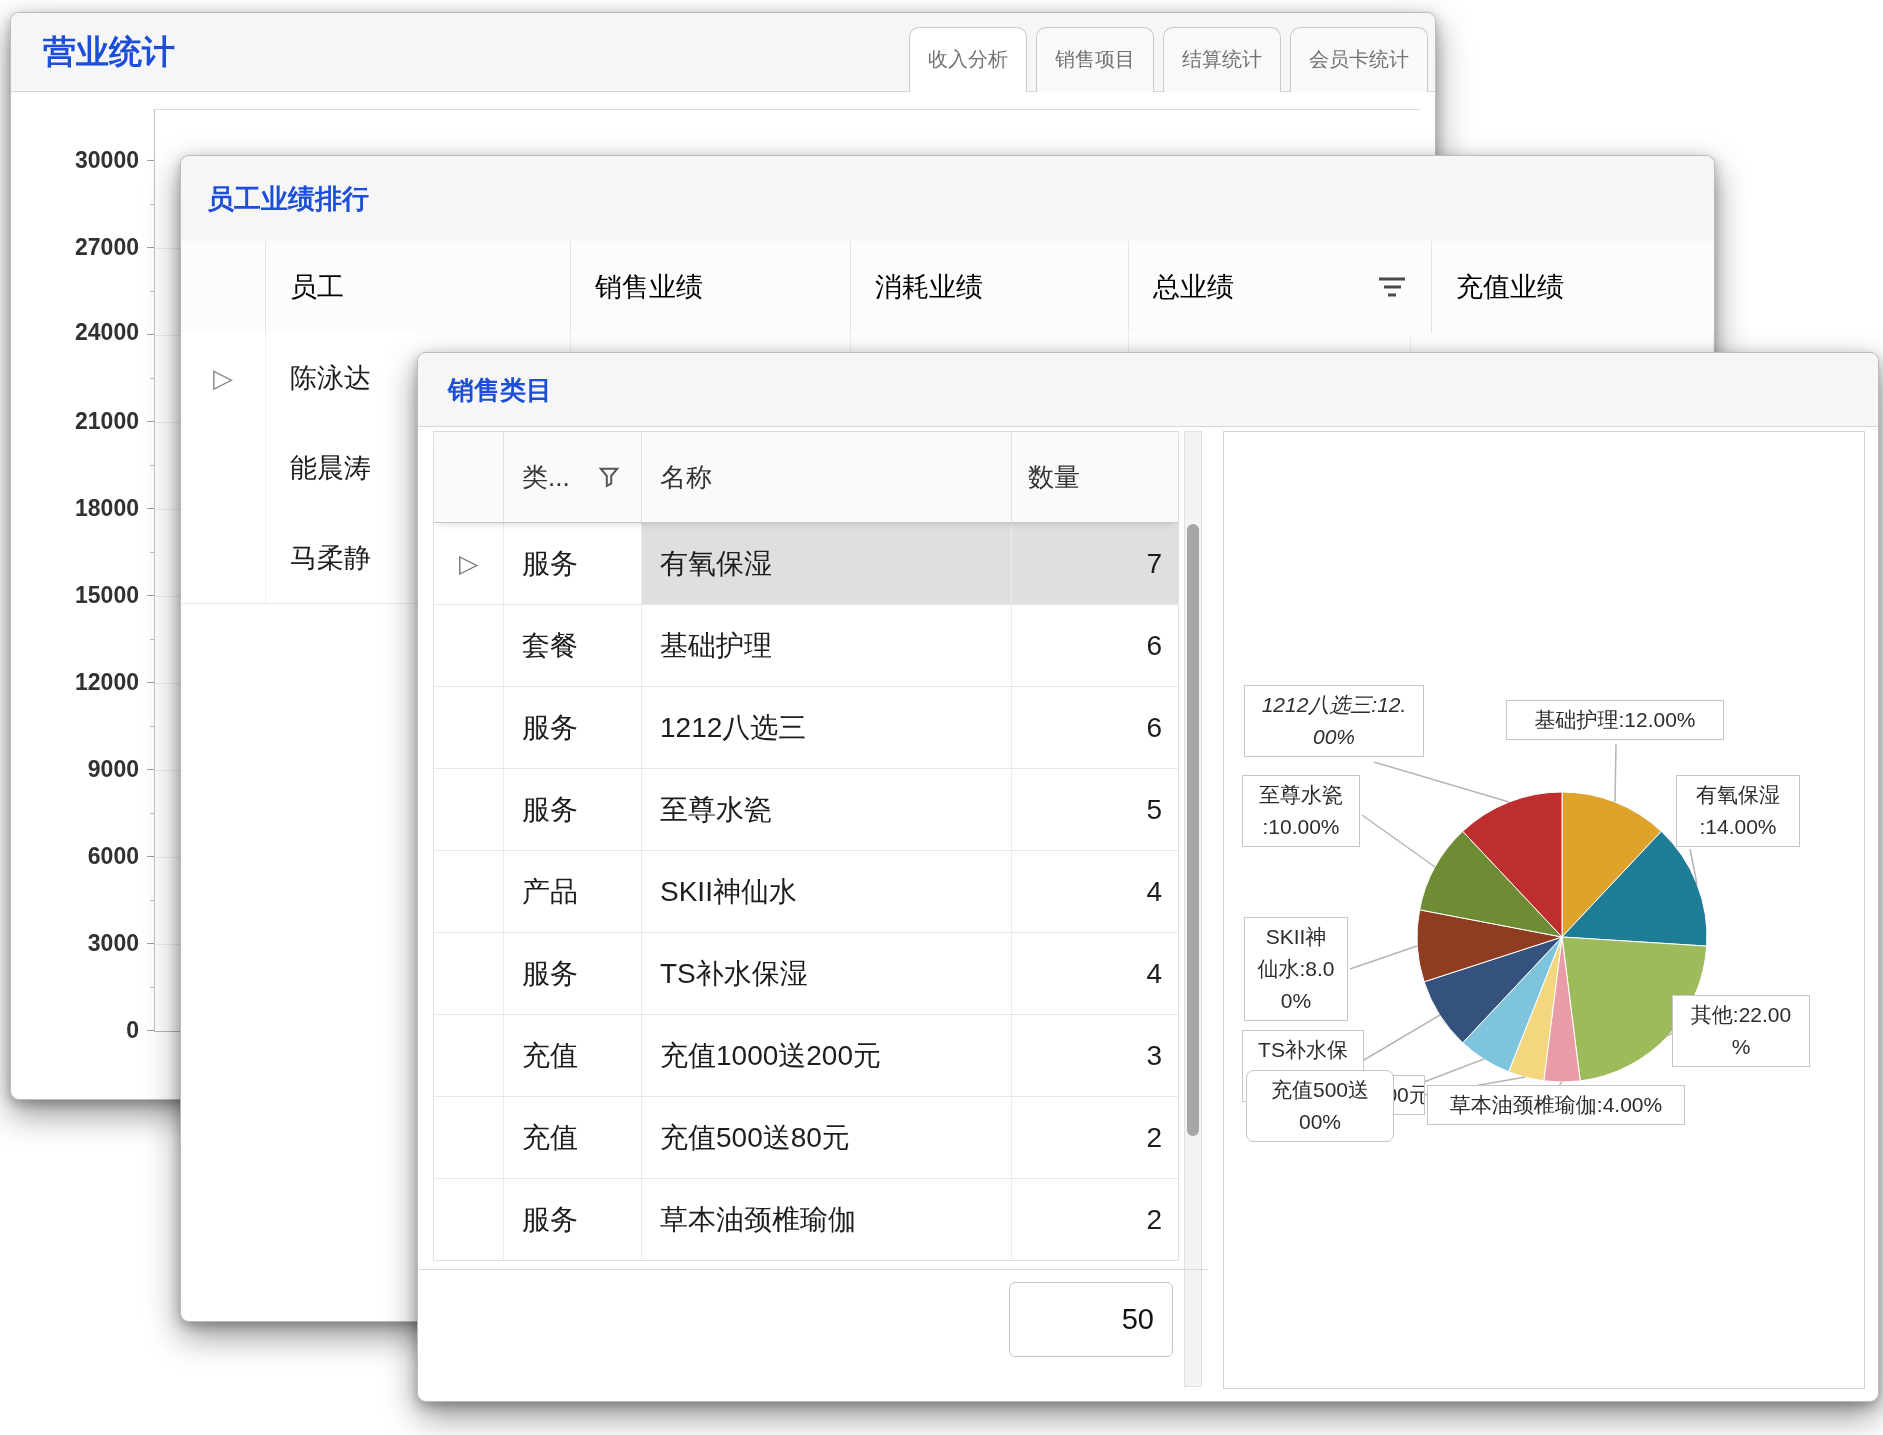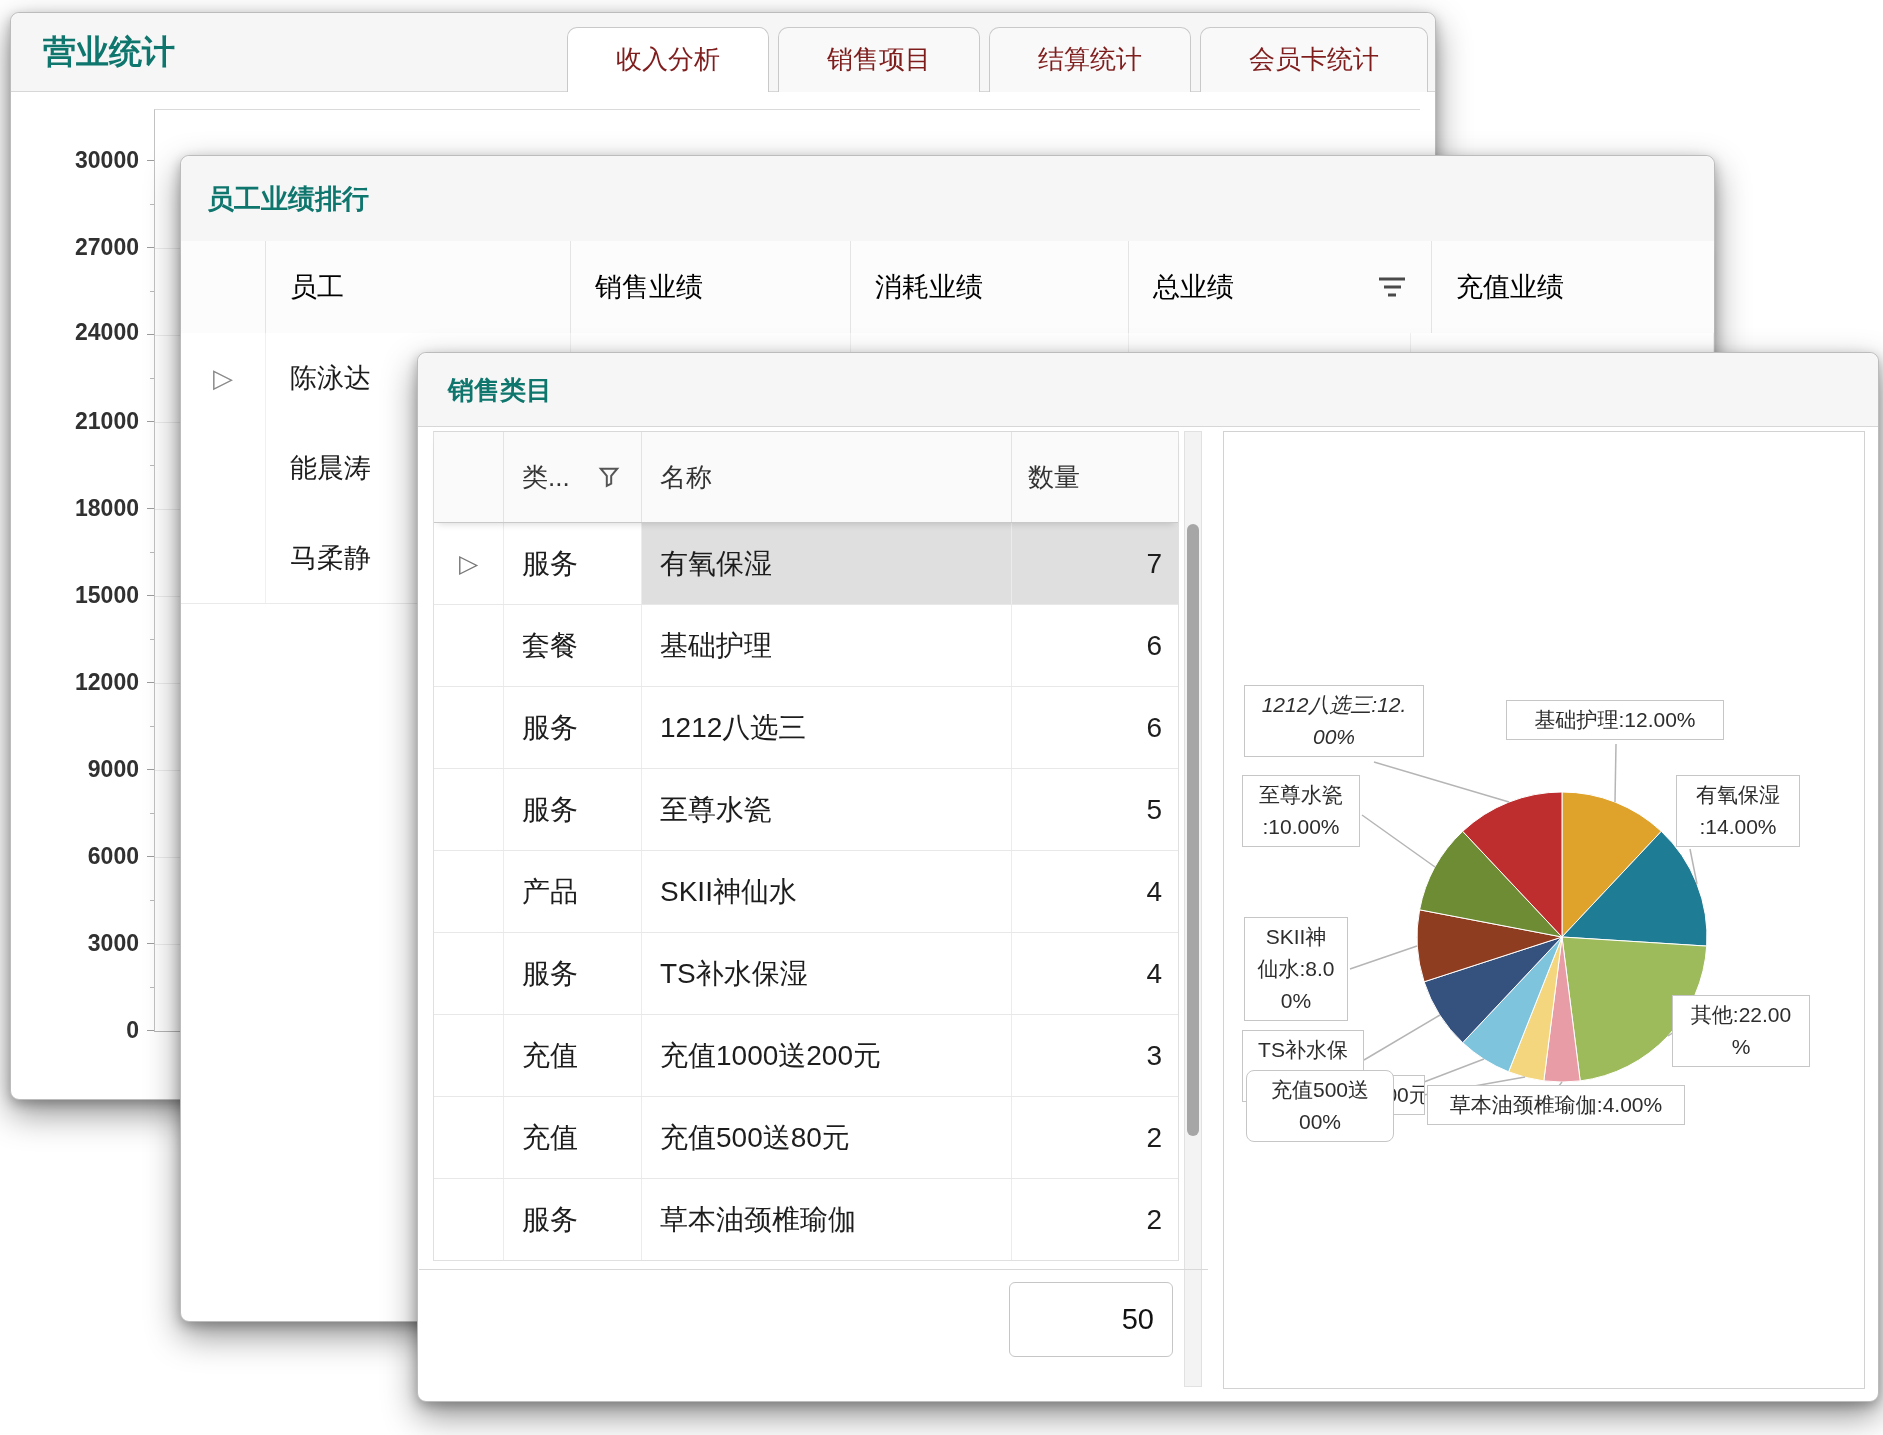--- a/index.html
+++ b/index.html
@@ -8,28 +8,28 @@
   .win{position:absolute;background:#fff;border:1px solid #bcbcbc;border-radius:9px;
        box-shadow:0 14px 34px rgba(0,0,0,.42),0 4px 12px rgba(0,0,0,.25)}
   #win1{left:10px;top:12px;width:1424px;height:1086px;z-index:1}
   #win2{left:180px;top:155px;width:1533px;height:1165px;z-index:2}
   #win3{left:417px;top:352px;width:1460px;height:1048px;z-index:3}
   .titlebar{position:absolute;left:0;top:0;right:0;background:#f6f6f6;
             border-bottom:1px solid #d7d7d7;border-radius:9px 9px 0 0}
   #win1 .titlebar{height:78px}
   #win2 .titlebar{height:85px}
   #win3 .titlebar{height:73px}
-  .titletext{position:absolute;top:50%;transform:translateY(-50%);font-weight:600;color:#0f766e}
+  .titletext{position:absolute;top:50%;transform:translateY(-50%);font-weight:600;color:#1d4ed8}
   #w1-title{left:32px;font-size:33px}
   #w2-title{left:26px;font-size:27px}
   #w3-title{left:30px;font-size:26px}
 
   
   #w1-tabs{position:absolute;right:7px;bottom:-1px;display:flex;gap:9px;align-items:flex-end}
-  .tab{height:64px;line-height:62px;padding:0 48px;font-size:26px;color:#7f1d1d;background:#f9f9f9;
+  .tab{height:64px;line-height:62px;padding:0 18px;font-size:20px;color:#737373;background:#f9f9f9;
        border:1px solid #c9c9c9;border-bottom:none;border-radius:10px 10px 0 0;cursor:pointer;white-space:nowrap}
   .tab.active{background:#fff}
 
   
   #w1-chart{position:absolute;left:0;top:78px;right:0;bottom:0;overflow:hidden}
   #plotbox{position:absolute;left:143px;top:18px;width:1265px;height:921px;
            border-left:1px solid #c2c2c2;border-top:1px solid #dadada;border-bottom:1px solid #b5b5b5}
   .ylab{position:absolute;left:14px;width:114px;text-align:right;font-size:23px;font-weight:600;
         color:#313131;height:32px;line-height:32px}
   .grid{position:absolute;left:0;right:0;height:1px;background:#ececec}

